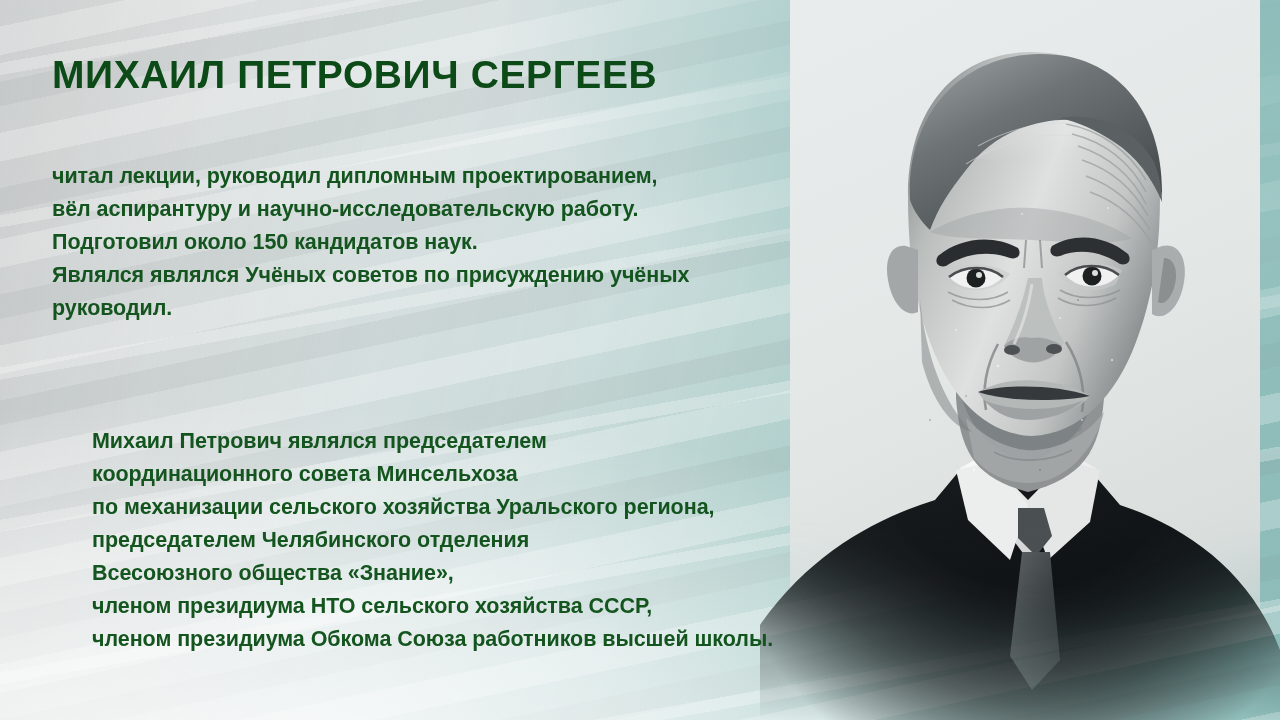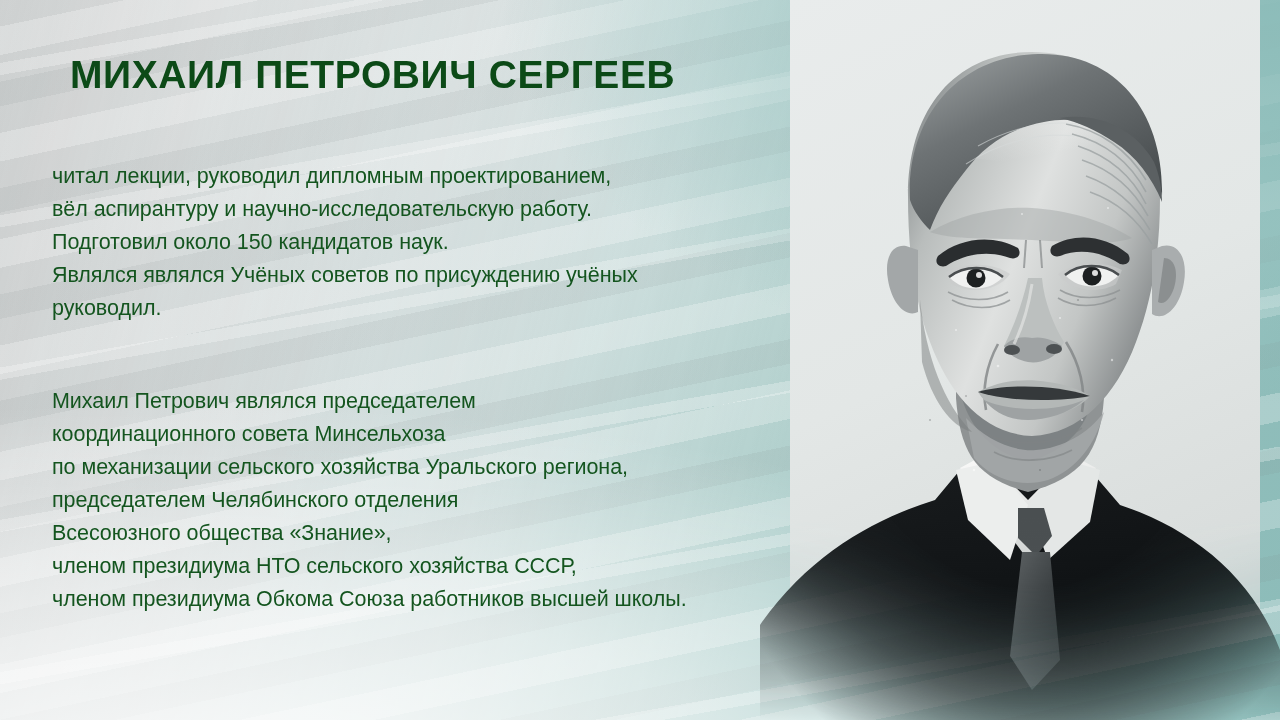--- a/index.html
+++ b/index.html
@@ -123,42 +123,42 @@
   
   #content {
     position: absolute;
     left: 0; top: 0;
     width: 820px;
     height: 720px;
   }
 
   #title {
     position: absolute;
-    left: 70px;
+    left: 52px;
     top: 54px;
     font-size: 39px;
     font-weight: bold;
     letter-spacing: .6px;
     color: #0c4a17;
     white-space: nowrap;
     line-height: 1.1;
   }
 
   .para {
     position: absolute;
     left: 52px;
     color: #14551f;
     font-size: 21.5px;
-    font-weight: normal;
+    font-weight: bold;
     line-height: 33px;
     letter-spacing: -0.05px;
     white-space: nowrap;
   }
   #para-1 { top: 160px; }
-  #para-2 { top: 385px; }
+  #para-2 { top: 425px; margin-left: 40px; }
 
   .para .line { display: block; height: 33px; }
 </style>
 </head>
 <body>
 
 <div id="slide">
 
   <div class="bg-layer bg-base"></div>
   <div class="bg-layer bg-grey-wedge"></div>

